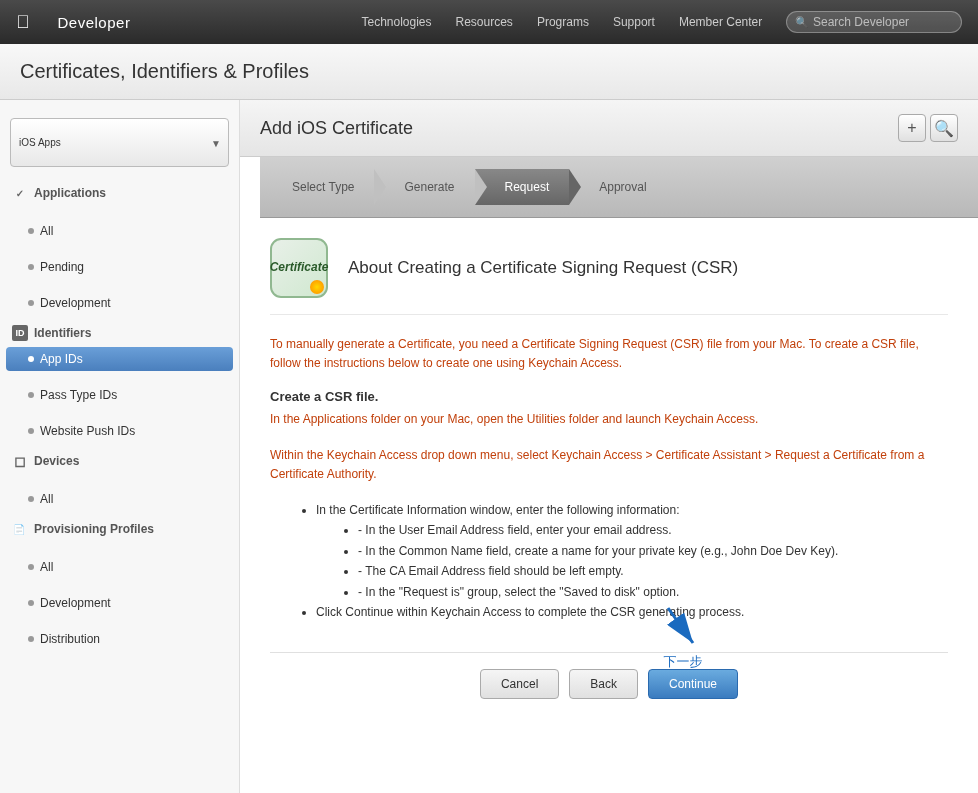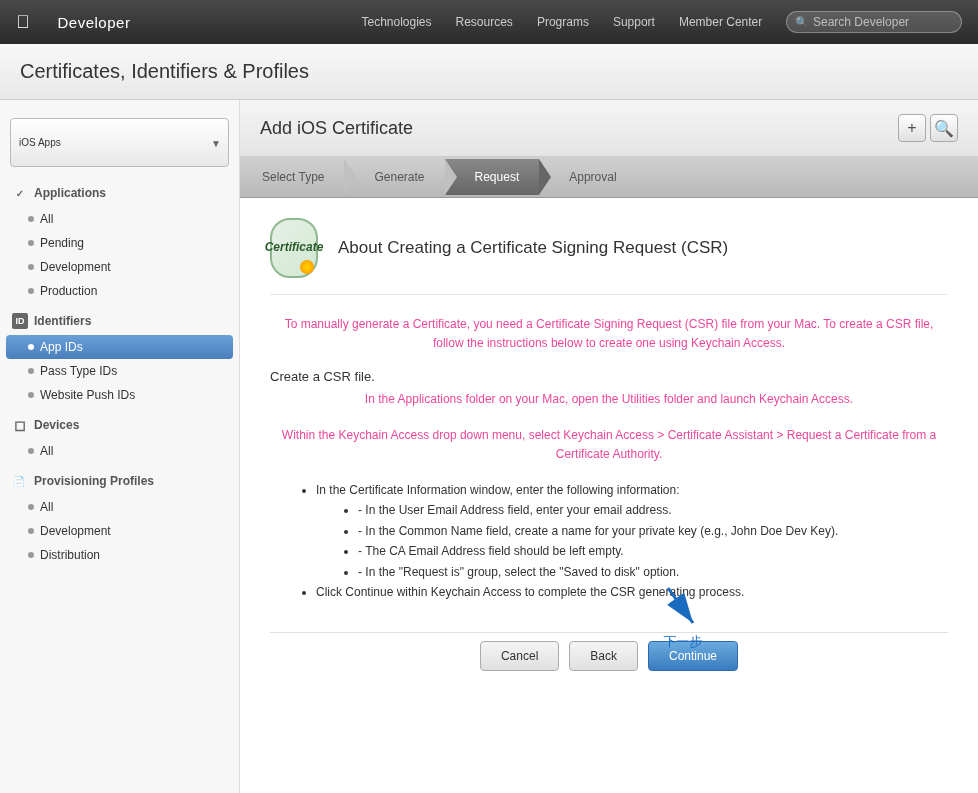--- a/index.html
+++ b/index.html
@@ -31,64 +31,64 @@
     .sidebar-dropdown { margin: 8px 10px 12px 10px; }
     .sidebar-dropdown select { width: 100%; padding: 18px 8px; border: 1px solid #bbb; border-radius: 4px; background: linear-gradient(to bottom, #fff, #e8e8e8); font-size: 10px; color: #333; appearance: none; -webkit-appearance: none; cursor: pointer; }
     .dropdown-wrapper { position: relative; }
     .dropdown-wrapper::after { content: "▼"; position: absolute; right: 8px; top: 50%; transform: translateY(-50%); font-size: 10px; color: #666; pointer-events: none; }
 
     
     .sidebar-section { margin-bottom: 4px; }
     .sidebar-section-header { display: flex; align-items: center; gap: 6px; padding: 6px 12px; font-size: 12px; font-weight: 600; color: #555; text-transform: none; }
     .section-icon { width: 16px; height: 16px; display: flex; align-items: center; justify-content: center; font-size: 10px; color: #666; }
 
-    .sidebar-item { padding: 5px 12px 5px 28px; font-size: 12px; color: #333; cursor: pointer; display: flex; align-items: center; gap: 6px; }
+    .sidebar-item { padding: 5px 12px 5px 28px; font-size: 12px; color: #333; cursor: pointer; display: flex; align-items: center; gap: 6px; margin-top: 12px; }
     .sidebar-item.active { background: linear-gradient(to bottom, #6a9fd8, #4a7fbd); color: white; border-radius: 4px; margin: 0 6px; padding-left: 22px; text-align: center; }
     .sidebar-item .dot { width: 6px; height: 6px; border-radius: 50%; background: #999; flex-shrink: 0; }
     .sidebar-item.active .dot { background: white; }
 
     
     .content-area { flex: 1; padding: 0; background: white; }
 
     
     .content-header { background: linear-gradient(to bottom, #f5f5f5, #e5e5e5); border-bottom: 1px solid #ccc; padding: 14px 20px; display: flex; align-items: center; justify-content: space-between; }
     .content-title { font-size: 18px; font-weight: 400; color: #333; }
     .header-buttons { display: flex; gap: 4px; }
     .header-btn { width: 28px; height: 28px; background: linear-gradient(to bottom, #fff, #e0e0e0); border: 1px solid #aaa; border-radius: 4px; display: flex; align-items: center; justify-content: center; cursor: pointer; font-size: 16px; color: #555; }
 
     
-    .steps-bar { background: linear-gradient(to bottom, #d0d0d0, #b8b8b8); padding: 2px; display: flex; border-bottom: 1px solid #999; }
+    .steps-bar { background: linear-gradient(to bottom, #d0d0d0, #b8b8b8); padding: 12px; display: flex; border-bottom: 1px solid #999; margin-left: 20px; }
     .step { display: flex; align-items: center; height: 36px; padding: 0 20px; font-size: 12px; font-weight: 500; color: #555; position: relative; }
     .step.active { background: linear-gradient(to bottom, #888, #666); color: white; }
     .step::after { content: ""; position: absolute; right: -12px; top: 0; width: 0; height: 0; border-left: 12px solid transparent; border-top: 18px solid transparent; border-bottom: 18px solid transparent; z-index: 1; }
     .step.active::after { border-left: 12px solid #666; }
     .step:not(.active)::after { border-left: 12px solid #c0c0c0; }
     .step:last-child::after { display: none; }
     .step:not(:first-child) { padding-left: 30px; }
 
     
     .content-body { padding: 20px 30px; }
 
     
     .cert-header { display: flex; align-items: center; gap: 20px; margin-bottom: 20px; padding-bottom: 16px; border-bottom: 1px solid #e8e8e8; }
-    .cert-icon { width: 48px; height: 60px; background: linear-gradient(135deg, #e8f0e8, #d0e8d0); border: 2px solid #90b890; border-radius: 20px; display: flex; align-items: center; justify-content: center; position: relative; flex-shrink: 0; }
+    .cert-icon { width: 58px; height: 60px; background: linear-gradient(135deg, #e8f0e8, #d0e8d0); border: 2px solid #90b890; border-radius: 11px; display: flex; align-items: center; justify-content: center; position: relative; flex-shrink: 0; }
     .cert-icon-inner { font-size: 11px; color: #2a6a2a; font-weight: 600; text-align: center; line-height: 1.3; }
     .cert-icon-badge { position: absolute; bottom: 2px; right: 2px; width: 14px; height: 14px; background: radial-gradient(circle, #ffd700, #ff8800); border-radius: 50%; }
 
     
-    .content-text { font-size: 12px; color: #ec4899; line-height: 1.6; margin-bottom: 16px; text-align: center; }
-    .section-title { font-size: 13px; font-weight: 400; color: #333; margin-bottom: 6px; }
+    .content-text { font-size: 12px; color: #c2410c; line-height: 1.6; margin-bottom: 16px; }
+    .section-title { font-size: 13px; font-weight: 700; color: #333; margin-bottom: 6px; }
     .content-text p { margin-bottom: 8px; }
     .bullet-list { margin: 8px 0 8px 20px; }
     .bullet-list li { font-size: 12px; color: #333; line-height: 1.7; list-style: disc; margin-left: 26px; }
     .sub-bullet-list { margin-left: 16px; list-style: none; }
     .sub-bullet-list li::before { content: "- "; }
 
     
-    .footer-buttons { display: flex; justify-content: center; gap: 10px; margin-top: 30px; padding-top: 8px; border-top: 1px solid #e0e0e0; position: relative; }
+    .footer-buttons { display: flex; justify-content: center; gap: 10px; margin-top: 30px; padding-top: 16px; border-top: 1px solid #e0e0e0; position: relative; }
     .btn { padding: 7px 20px; border-radius: 4px; font-size: 12px; cursor: pointer; border: 1px solid; font-weight: 500; }
     .btn-cancel { background: linear-gradient(to bottom, #f5f5f5, #e0e0e0); border-color: #aaa; color: #333; }
     .btn-back { background: linear-gradient(to bottom, #f5f5f5, #e0e0e0); border-color: #aaa; color: #333; }
     .btn-continue { background: linear-gradient(to bottom, #6aabdf, #3a7bbf); border-color: #2a6aaf; color: white; }
   </style>
 </head>
 <body>
 
 <nav class="top-nav">
   <span class="apple-logo"></span>
@@ -131,24 +131,20 @@
         <span class="dot"></span>
         <span>All</span>
       </div>
       <div class="sidebar-item">
         <span class="dot"></span>
         <span>Pending</span>
       </div>
       <div class="sidebar-item">
         <span class="dot"></span>
         <span>Development</span>
-      </div>
-      <div class="sidebar-item">
-        <span class="dot"></span>
-        <span>Production</span>
       </div>
     </div>
 
     <div class="sidebar-section">
       <div class="sidebar-section-header">
         <span class="section-icon" style="font-size:9px;font-weight:bold;background:#666;color:white;padding:1px 2px;border-radius:2px;">ID</span>
         <span>Identifiers</span>
       </div>
       <div class="sidebar-item active">
         <span class="dot"></span>

